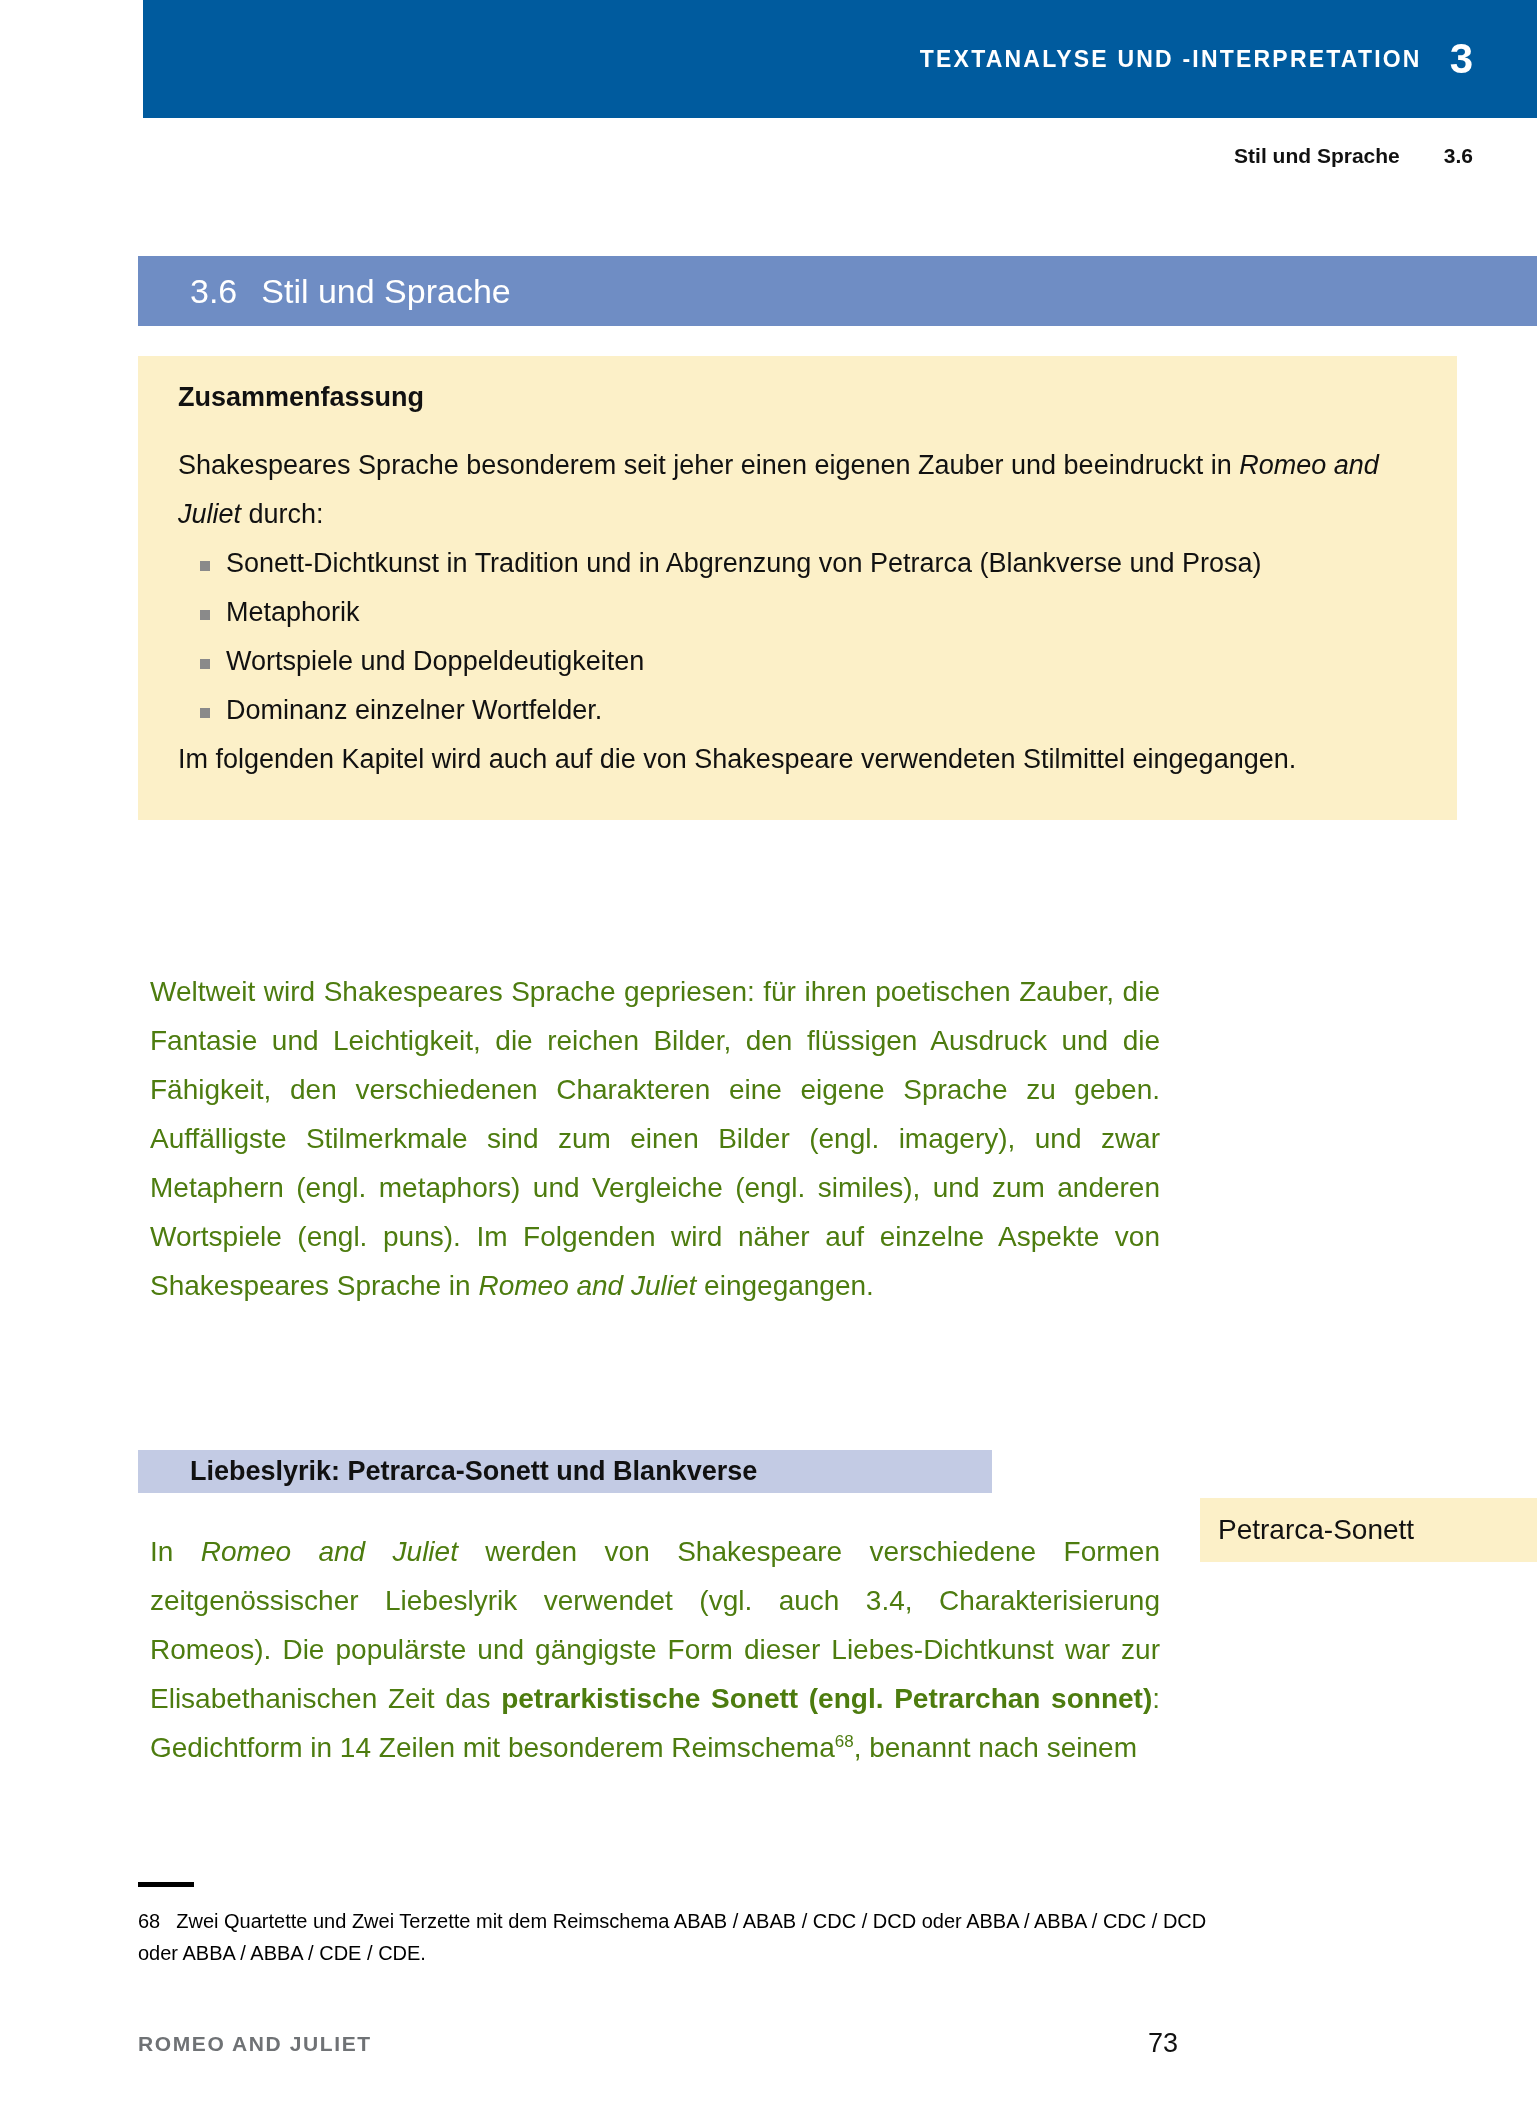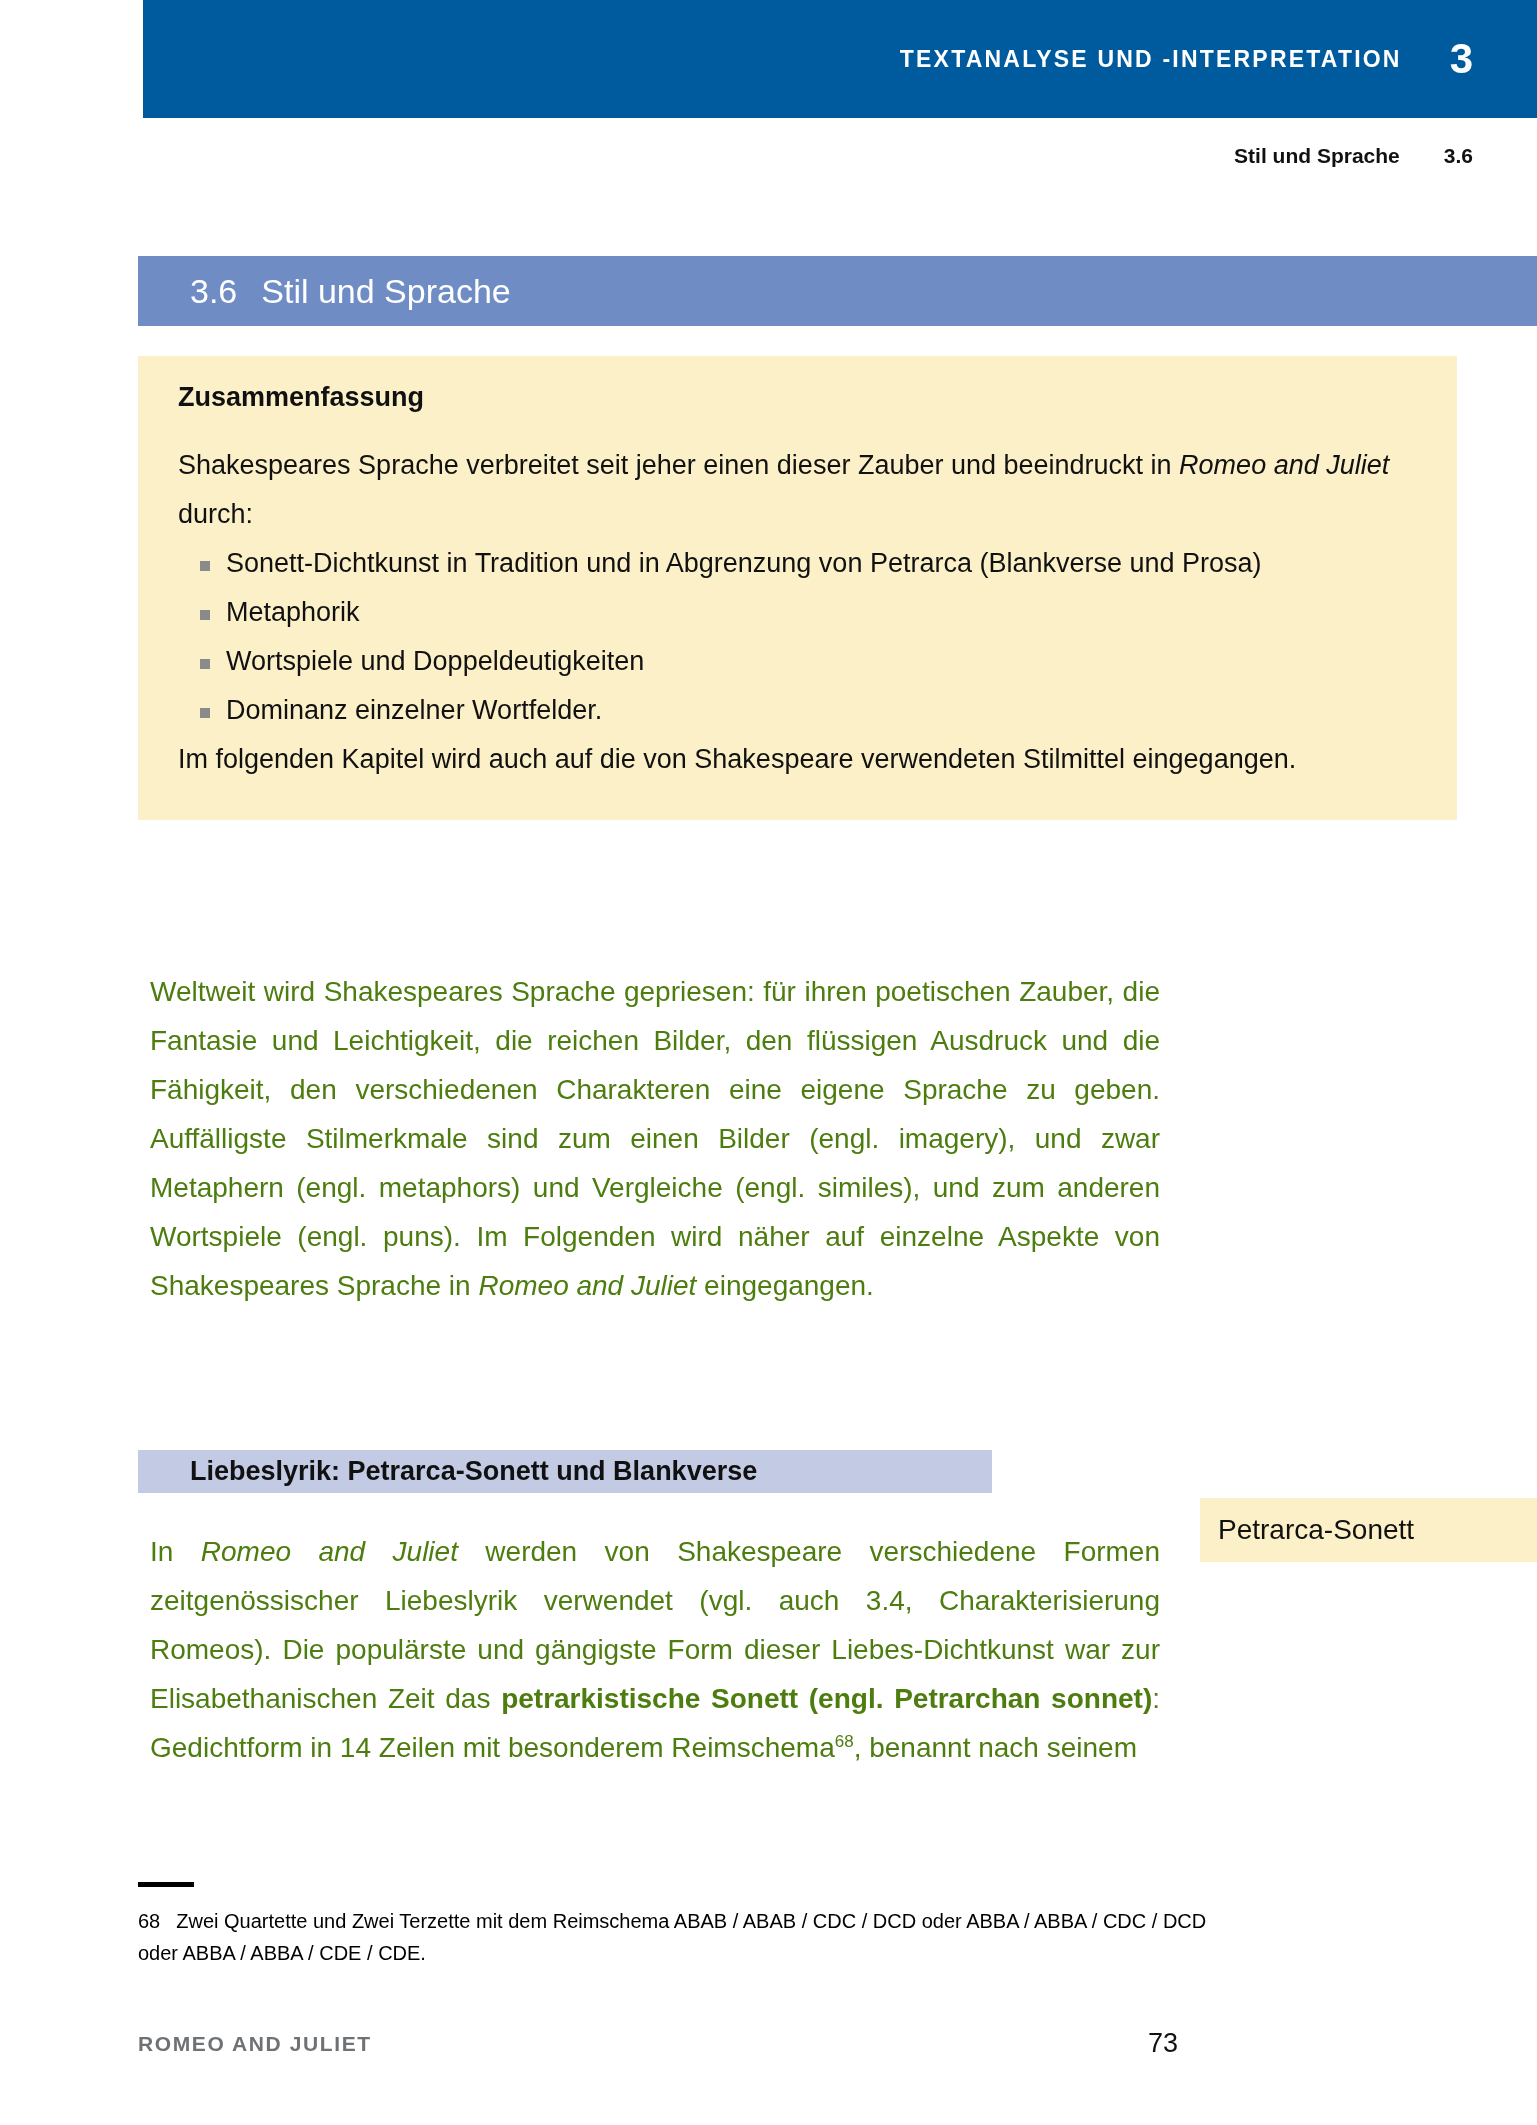--- a/index.html
+++ b/index.html
@@ -28,21 +28,21 @@
     height: 118px;
     background: #005B9E;
   }
   .header-bar-inner {
     position: absolute;
     right: 64px;
     top: 0;
     height: 118px;
     display: flex;
     align-items: center;
-    gap: 48px;
+    gap: 28px;
   }
   .header-title {
     color: #ffffff;
     font-size: 23px;
     font-weight: bold;
     letter-spacing: 2.2px;
     white-space: nowrap;
   }
   .header-chapno {
     color: #ffffff;
@@ -231,21 +231,21 @@
     <span>3.6</span>
   </div>
 
   <div class="section-band">
     <span class="num">3.6</span>
     <span class="title">Stil und Sprache</span>
   </div>
 
   <div class="summary-box">
     <div class="summary-title">Zusammenfassung</div>
-    <div class="summary-text"><span>Shakespeares Sprache verbreitet seit jeher einen dieser Zauber und beeindruckt in </span><span class="it">Romeo and Juliet</span><span> durch:</span></div>
+    <div class="summary-text"><span>Shakespeares Sprache besonderem seit jeher einen eigenen Zauber und beeindruckt in </span><span class="it">Romeo and Juliet</span><span> durch:</span></div>
     <ul class="bullets">
       <li><span class="sq"></span><span>Sonett-Dichtkunst in Tradition und in Abgrenzung von Petrarca (Blankverse und Prosa)</span></li>
       <li><span class="sq"></span><span>Metaphorik</span></li>
       <li><span class="sq"></span><span>Wortspiele und Doppeldeutigkeiten</span></li>
       <li><span class="sq"></span><span>Dominanz einzelner Wortfelder.</span></li>
     </ul>
     <div class="summary-text">Im folgenden Kapitel wird auch auf die von Shakespeare verwendeten Stilmittel eingegangen.</div>
   </div>
 
   <div class="body-col" style="top:955px;">

